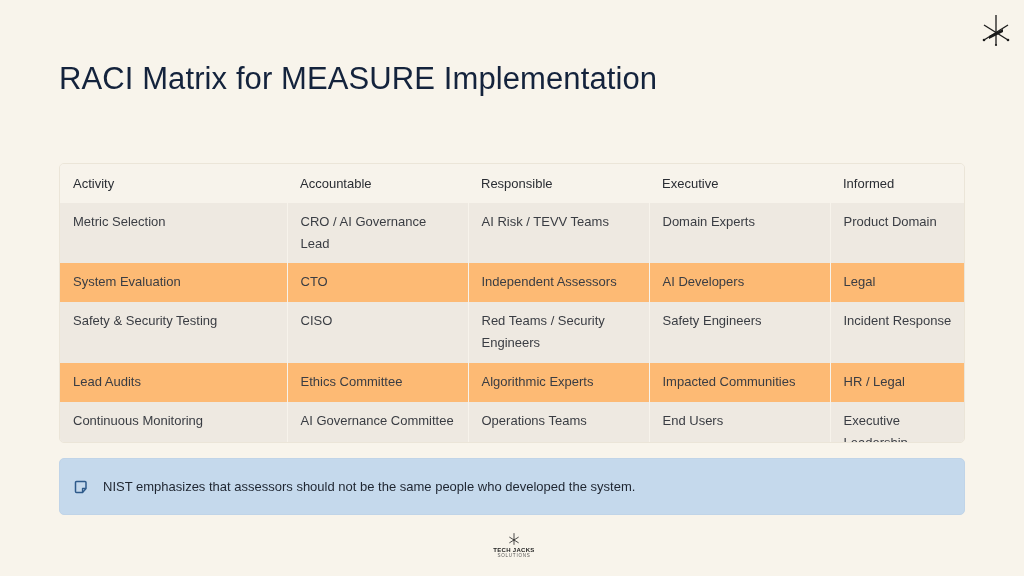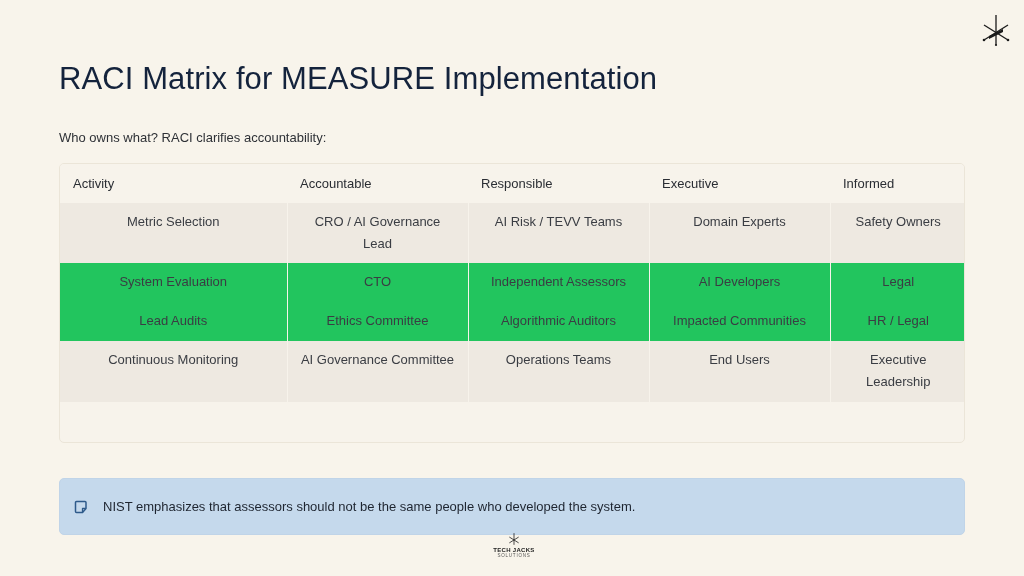--- a/index.html
+++ b/index.html
@@ -39,33 +39,32 @@
 
     th {
       text-align: left; font-weight: 400; font-size: 13px; color: #2a2d33;
       height: 39px; padding: 0 13px; vertical-align: middle;
       background: #f7f3eb;
     }
     td {
       font-size: 13px; color: #3a3d43; line-height: 21.5px;
       padding: 8px 13px 9px 13px; vertical-align: top;
       border-left: 1px solid #f7f3eb;
-      text-align: center;
     }
     td:first-child { border-left: none; }
     tr.odd td { background: #eee9e1; }
-    tr.even td { background: #22c55e; }
+    tr.even td { background: #fdba74; }
     tr.r1 td, tr.r2 td, tr.r4 td { height: 39px; }
     tr.r3 td { height: 61px; }
     tr.r5 td { height: 61px; }
 
     .callout {
       position: absolute; left: 59px; top: 458px; width: 906px; height: 57px;
       background: #c5d9ec; border-radius: 5px; border: 1px solid #c0d4e8;
-      display: flex; align-items: center; margin-top: 20px;
+      display: flex; align-items: center;
     }
     .callout .note-icon { margin-left: 14px; width: 14px; height: 14px; flex-shrink: 0; }
     .callout .text { margin-left: 15px; font-size: 13px; color: #1e2530; }
 
     .footer-logo {
       position: absolute; left: 484px; top: 532px; width: 60px; height: 32px;
       display: flex; flex-direction: column; align-items: center;
     }
     .footer-logo .brand {
       font-size: 6px; font-weight: 700; color: #1b1b1b; letter-spacing: 0.3px; margin-top: 1px;
@@ -83,21 +82,20 @@
     <line x1="18" y1="3" x2="18" y2="33" stroke="#1a1a1a" stroke-width="1.3"></line>
     <line x1="6" y1="28" x2="30" y2="13" stroke="#1a1a1a" stroke-width="1.3"></line>
     <line x1="6" y1="13" x2="30" y2="28" stroke="#1a1a1a" stroke-width="1.3"></line>
     <path d="M11 24 L25 17 L25 20 L11 27 Z" fill="#1a1a1a"></path>
     <circle cx="6" cy="28" r="1.3" fill="#1a1a1a"></circle>
     <circle cx="30" cy="28" r="1.3" fill="#1a1a1a"></circle>
     <circle cx="18" cy="33" r="1.1" fill="#1a1a1a"></circle>
   </svg>
 
   <h1 class="title">RACI Matrix for MEASURE Implementation</h1>
-  <p class="subtitle">Who owns what? RACI clarifies accountability:</p>
 
   <div class="table-wrap">
     <table>
       <colgroup>
         <col class="c1">
           <col class="c2">
           <col class="c3">
           <col class="c4">
           <col class="c5">
       </colgroup>
@@ -109,33 +107,40 @@
           <th>Executive</th>
           <th>Informed</th>
         </tr>
       </thead>
       <tbody>
         <tr class="odd r1">
           <td>Metric Selection</td>
           <td>CRO / AI Governance Lead</td>
           <td>AI Risk / TEVV Teams</td>
           <td>Domain Experts</td>
-          <td>Safety Owners</td>
+          <td>Product Domain</td>
         </tr>
         <tr class="even r2">
           <td>System Evaluation</td>
           <td>CTO</td>
           <td>Independent Assessors</td>
           <td>AI Developers</td>
           <td>Legal</td>
         </tr>
+        <tr class="odd r3">
+          <td>Safety &amp; Security Testing</td>
+          <td>CISO</td>
+          <td>Red Teams / Security Engineers</td>
+          <td>Safety Engineers</td>
+          <td>Incident Response</td>
+        </tr>
         <tr class="even r4">
           <td>Lead Audits</td>
           <td>Ethics Committee</td>
-          <td>Algorithmic Auditors</td>
+          <td>Algorithmic Experts</td>
           <td>Impacted Communities</td>
           <td>HR / Legal</td>
         </tr>
         <tr class="odd r5">
           <td>Continuous Monitoring</td>
           <td>AI Governance Committee</td>
           <td>Operations Teams</td>
           <td>End Users</td>
           <td>Executive Leadership</td>
         </tr>

